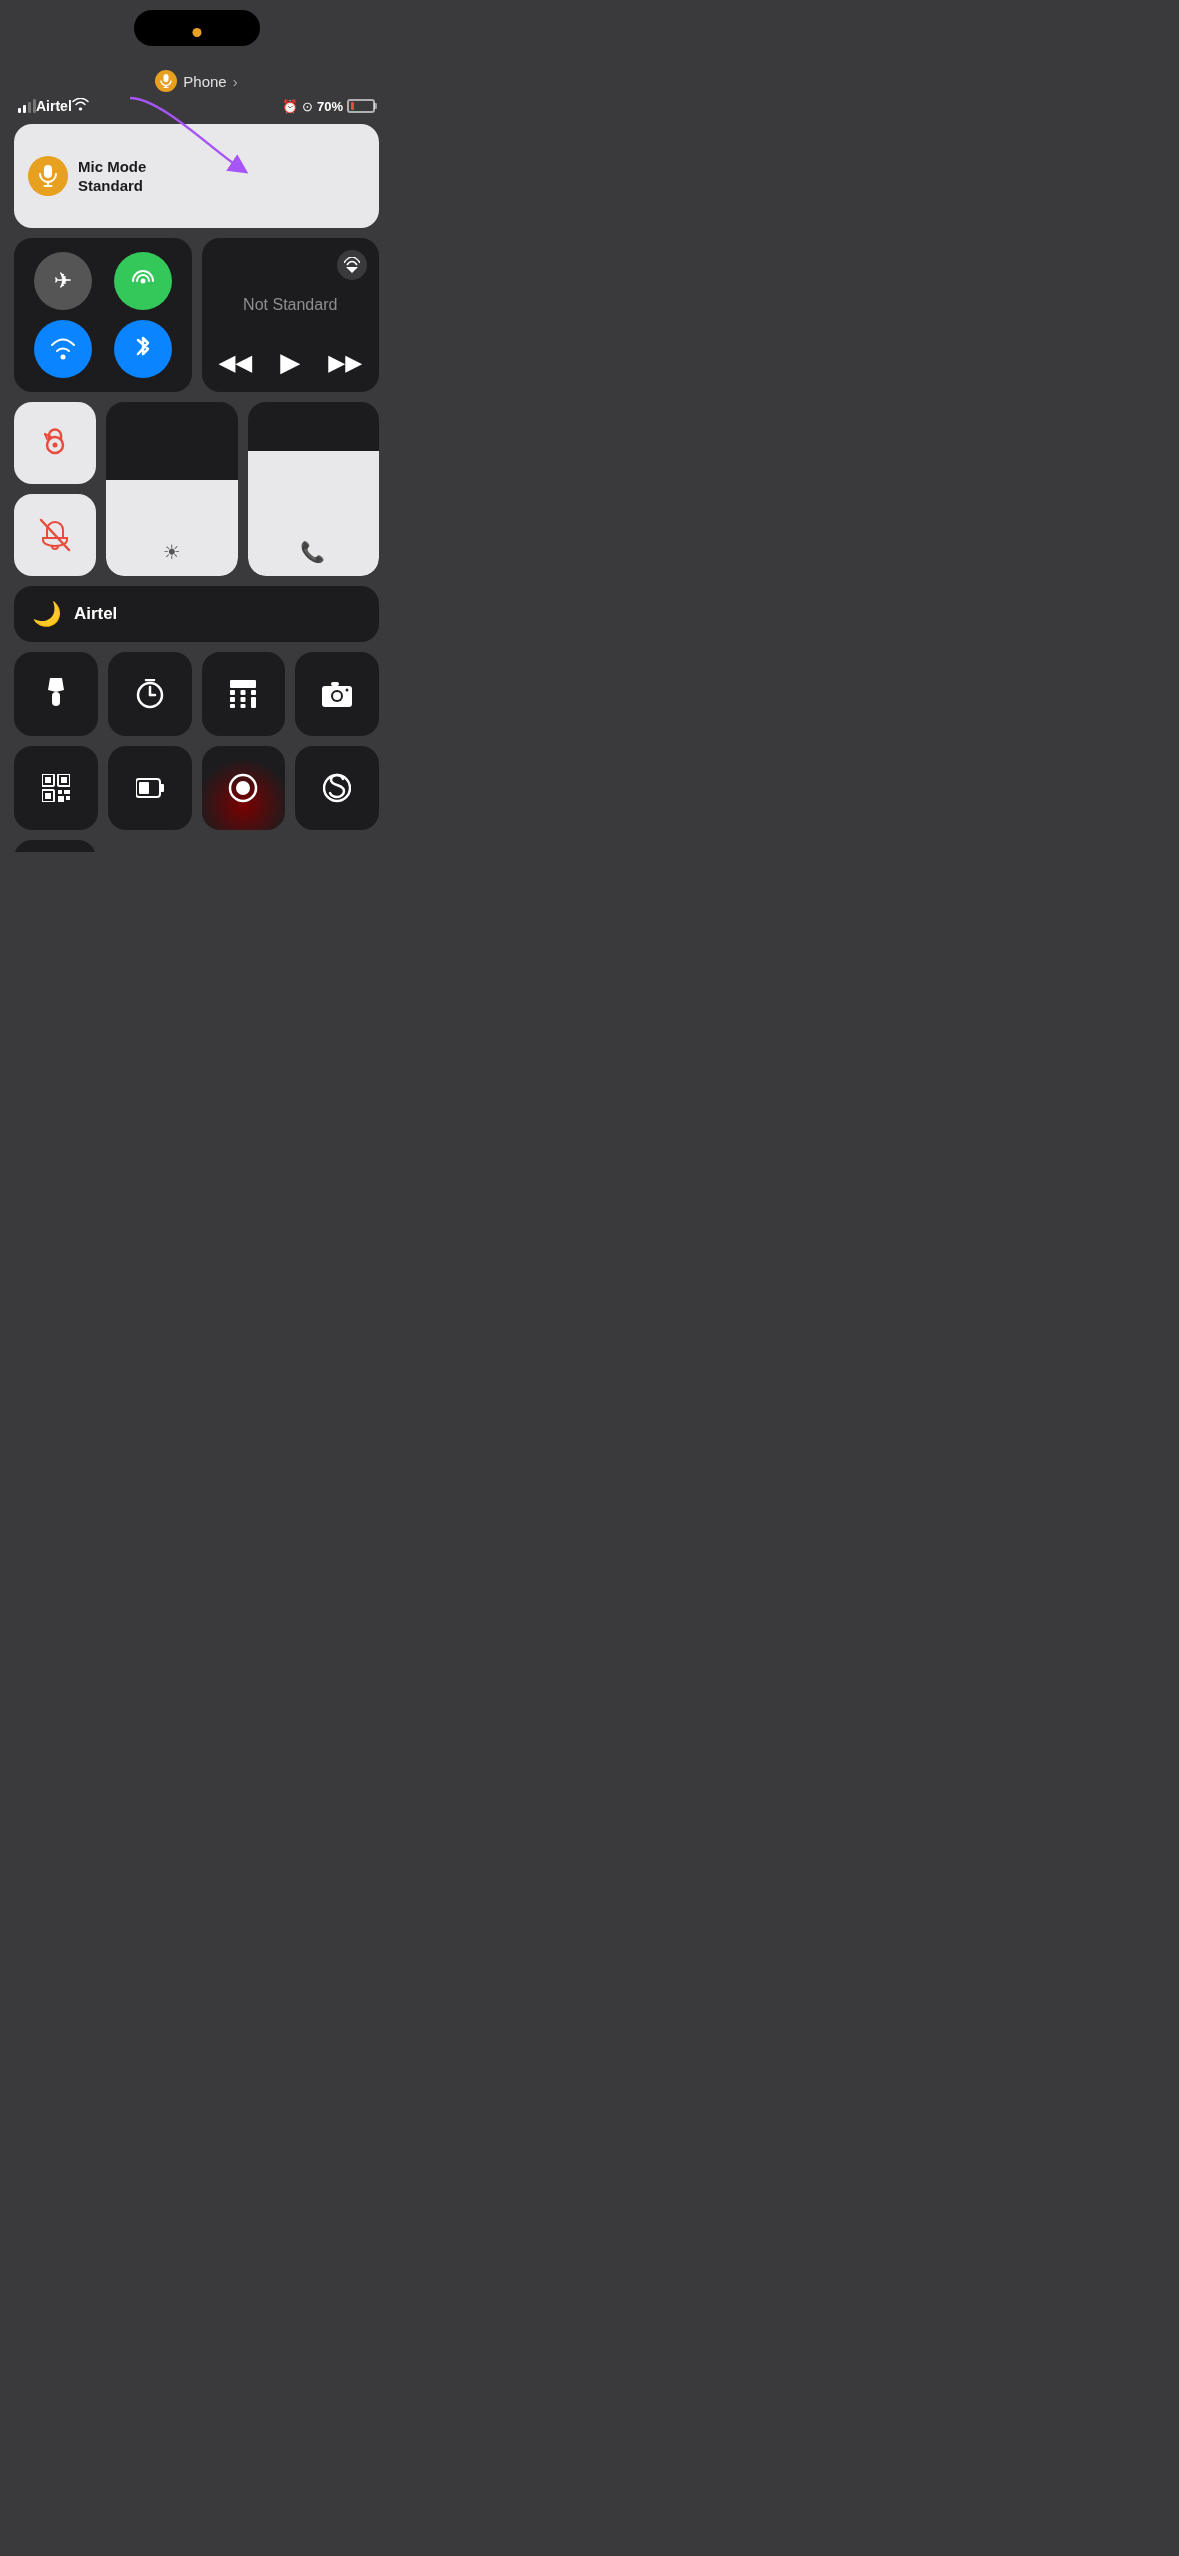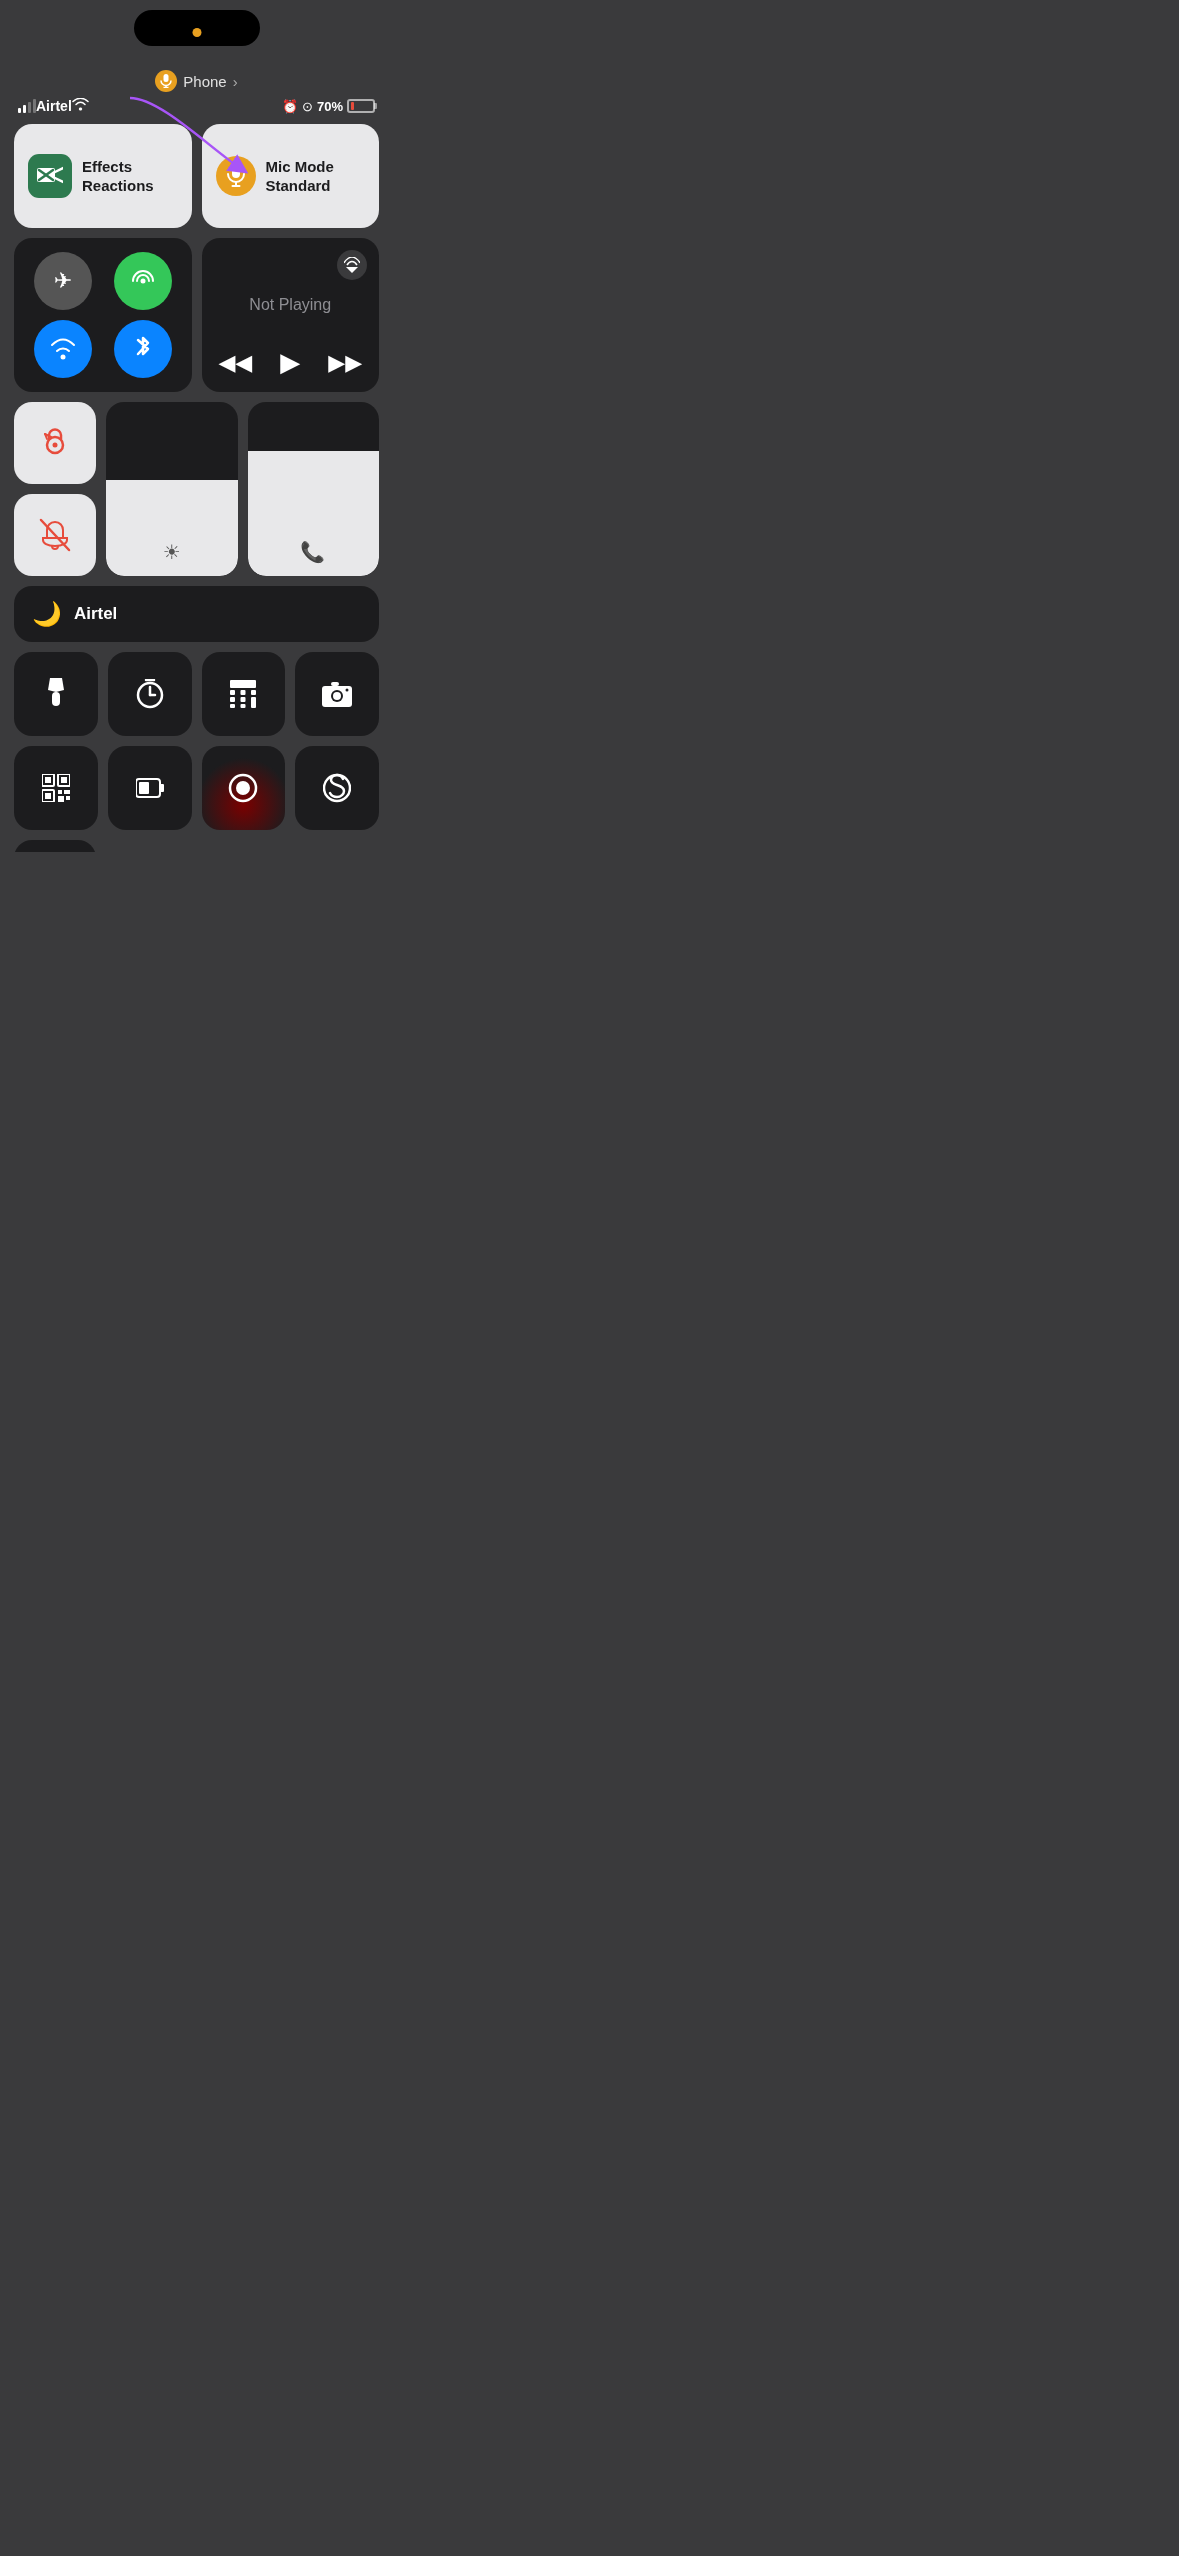--- a/index.html
+++ b/index.html
@@ -75,34 +75,20 @@
     <div style="width:28px;height:14px;border:2px solid rgba(255,255,255,0.6);border-radius:3px;position:relative;display:flex;align-items:center;padding:1px 2px;">
       <div style="width:15%;height:8px;background:#e74c3c;border-radius:1px;"></div>
       <div style="position:absolute;right:-4px;top:50%;transform:translateY(-50%);width:3px;height:6px;background:rgba(255,255,255,0.5);border-radius:0 1px 1px 0;"></div>
     </div>
   </div>
 </div>
 
 <div style="padding:4px 14px 0;">
 
   <div style="display:flex;gap:10px;margin-bottom:10px;">
-    <div style="flex:1;background:#e8e8ea;border-radius:18px;padding:16px 14px;display:flex;align-items:center;gap:10px;">
-      <div style="width:44px;height:44px;background:#2d7a4f;border-radius:11px;display:flex;align-items:center;justify-content:center;flex-shrink:0;">
-        <svg width="26" height="20" viewBox="0 0 26 20" fill="white">
-          <rect x="0" y="2" width="18" height="14" rx="2" fill="white"></rect>
-          <line x1="18" y1="6" x2="26" y2="2" stroke="white" stroke-width="2.5" stroke-linecap="round"></line>
-          <line x1="18" y1="12" x2="26" y2="16" stroke="white" stroke-width="2.5" stroke-linecap="round"></line>
-          <line x1="0" y1="2" x2="0" y2="2"></line>
-
-          <line x1="2" y1="4" x2="16" y2="14" stroke="#2d7a4f" stroke-width="2.5" stroke-linecap="round"></line>
-          <line x1="16" y1="4" x2="2" y2="14" stroke="#2d7a4f" stroke-width="2.5" stroke-linecap="round"></line>
-        </svg>
-      </div>
-      <span style="font-size:15px;font-weight:600;color:#1c1c1e;line-height:1.3;">Effects<br>Reactions</span>
-    </div>
     <div style="flex:1;background:#e8e8ea;border-radius:18px;padding:32px 14px;display:flex;align-items:center;gap:10px;">
       <div style="width:40px;height:40px;background:#e8a020;border-radius:50%;display:flex;align-items:center;justify-content:center;flex-shrink:0;">
         <svg width="18" height="22" viewBox="0 0 18 22" fill="white">
           <rect x="5" y="0" width="8" height="13" rx="4" fill="white"></rect>
           <path d="M1 9c0 4.4 3.6 8 8 8s8-3.6 8-8" stroke="white" stroke-width="2" fill="none" stroke-linecap="round"></path>
           <line x1="9" y1="17" x2="9" y2="21" stroke="white" stroke-width="2" stroke-linecap="round"></line>
           <line x1="5.5" y1="21" x2="12.5" y2="21" stroke="white" stroke-width="2" stroke-linecap="round"></line>
         </svg>
       </div>
       <span style="font-size:15px;font-weight:600;color:#1c1c1e;line-height:1.3;">Mic Mode<br>Standard</span>
@@ -135,21 +121,21 @@
     </div>
 
     <div style="flex:1;background:#1c1c1e;border-radius:18px;padding:14px;position:relative;min-height:148px;display:flex;flex-direction:column;">
       <div style="position:absolute;top:12px;right:12px;width:30px;height:30px;background:#3a3a3c;border-radius:50%;display:flex;align-items:center;justify-content:center;">
         <svg width="16" height="16" viewBox="0 0 16 16" fill="white">
           <path d="M2 10 L8 16 L14 10" fill="white"></path>
           <path d="M0 6 C 2 2 6 0 8 0 C 10 0 14 2 16 6" stroke="white" stroke-width="1.5" fill="none"></path>
           <path d="M3 8 C 4.5 5.5 6.5 4.5 8 4.5 C 9.5 4.5 11.5 5.5 13 8" stroke="white" stroke-width="1.5" fill="none"></path>
         </svg>
       </div>
-      <div style="text-align:center;color:#8e8e93;font-size:16px;font-weight:500;margin-top:18px;flex:1;display:flex;align-items:center;justify-content:center;">Not Playing</div>
+      <div style="text-align:center;color:#8e8e93;font-size:16px;font-weight:500;margin-top:18px;flex:1;display:flex;align-items:center;justify-content:center;">Not Standard</div>
       <div style="display:flex;justify-content:center;align-items:center;gap:28px;margin-top:8px;">
         <div style="font-size:22px;color:white;cursor:pointer;">◀◀</div>
         <div style="font-size:26px;color:white;cursor:pointer;">▶</div>
         <div style="font-size:22px;color:white;cursor:pointer;">▶▶</div>
       </div>
     </div>
   </div>
 
   <div style="display:flex;gap:10px;margin-bottom:10px;">
     <div style="display:flex;flex-direction:column;gap:10px;">

